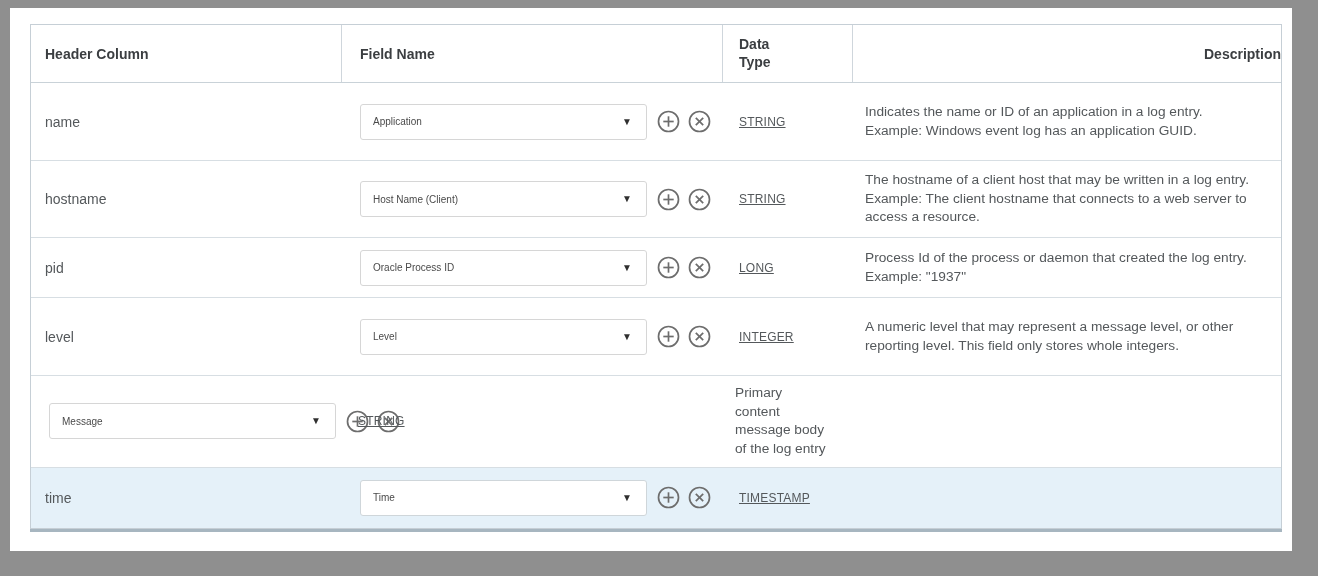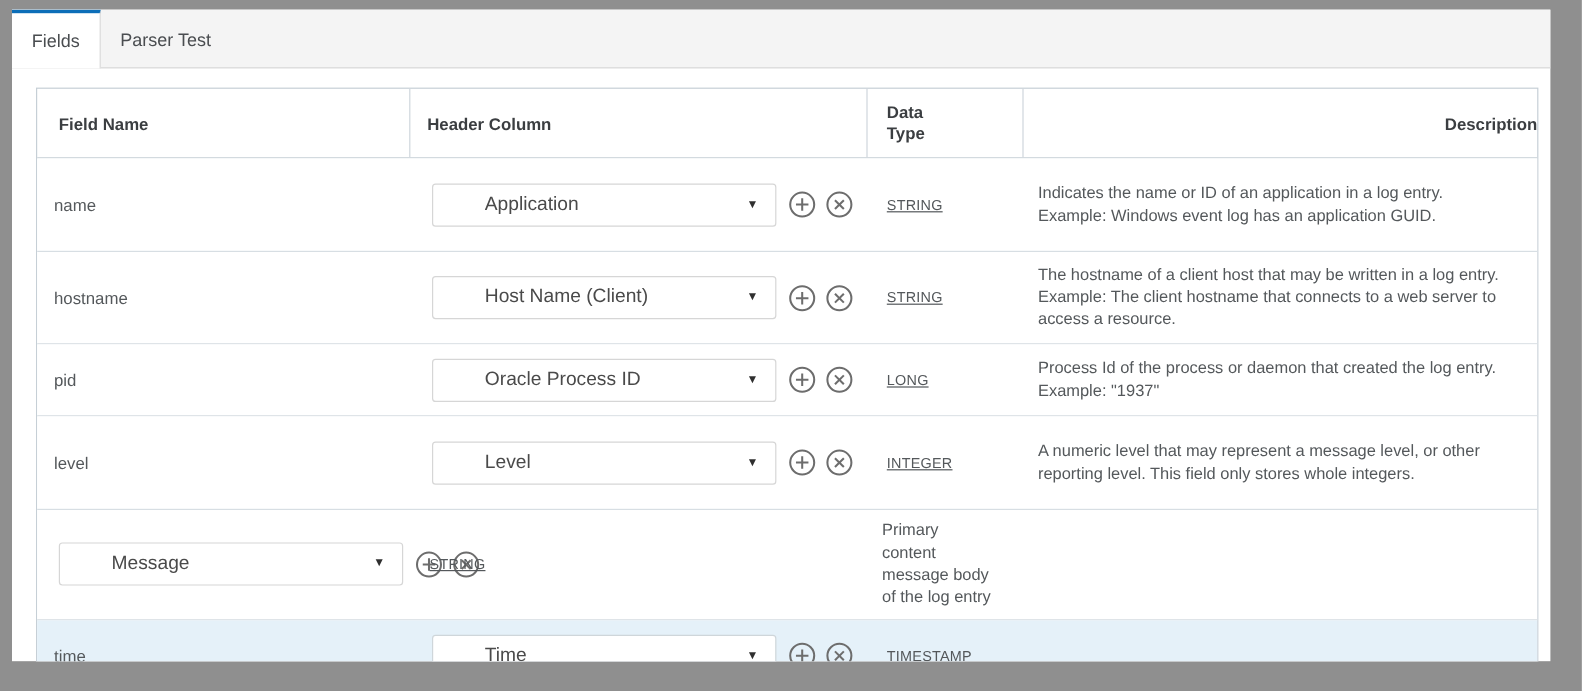--- a/index.html
+++ b/index.html
@@ -88,22 +88,22 @@
     background: #fff;
     border: 1px solid #d6d6d6;
     border-radius: 3px;
     display: flex; align-items: center;
     padding: 0 30px 0 12px;
     cursor: pointer;
     flex: none;
   }
   .trow.highlighted .dropdown { border-color: #cfd6da; }
   .dd-text {
-    font-size: 16px; color: #4a4a4a;
-    white-space: nowrap; overflow: hidden; margin-left: 31px;
+    font-size: 10px; color: #4a4a4a;
+    white-space: nowrap; overflow: hidden;
   }
   .dd-arrow {
     position: absolute; right: 14px; top: 50%;
     transform: translateY(-54%);
     font-size: 10px; color: #2f2f2f;
   }
   
   .iconbtn {
     width: 23px; height: 23px;
     display: inline-flex; align-items: center; justify-content: center;
@@ -115,35 +115,31 @@
   .hscrollbar {
     width: 1252px; height: 3px;
     background: #a7b6c0;
   }
 </style>
 </head>
 <body>
 
 <div class="window">
 
-  <div class="tabbar">
-    <div class="tab fields active">Fields</div>
-    <div class="tab parser">Parser Test</div>
-  </div>
 
   <div class="content">
     <div class="table">
 
       <div class="thead">
+        <div class="hcell h1">
+          <span>Header Column</span>
+        </div>
         <div class="hcell h2">
           <span>Field Name</span>
         </div>
-        <div class="hcell h1">
-          <span>Header Column</span>
-        </div>
         <div class="hcell h3">
           <span>Data Type</span>
         </div>
         <div class="hcell h4">
           <span>Description</span>
         </div>
       </div>
 
       <div class="trow">
         <div class="cell c1">name</div>

